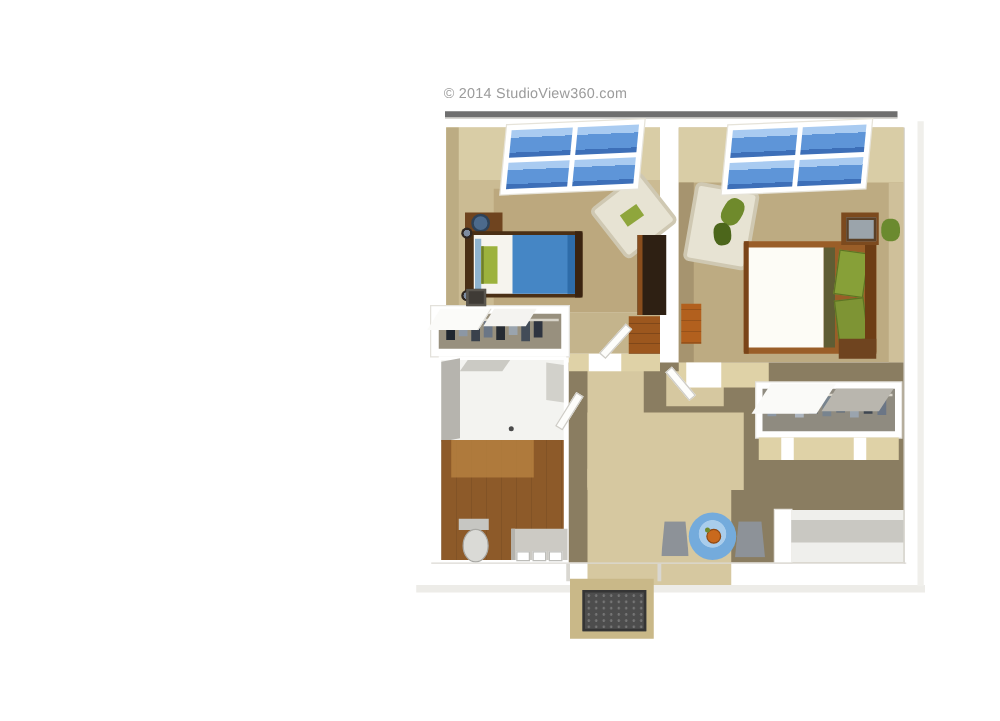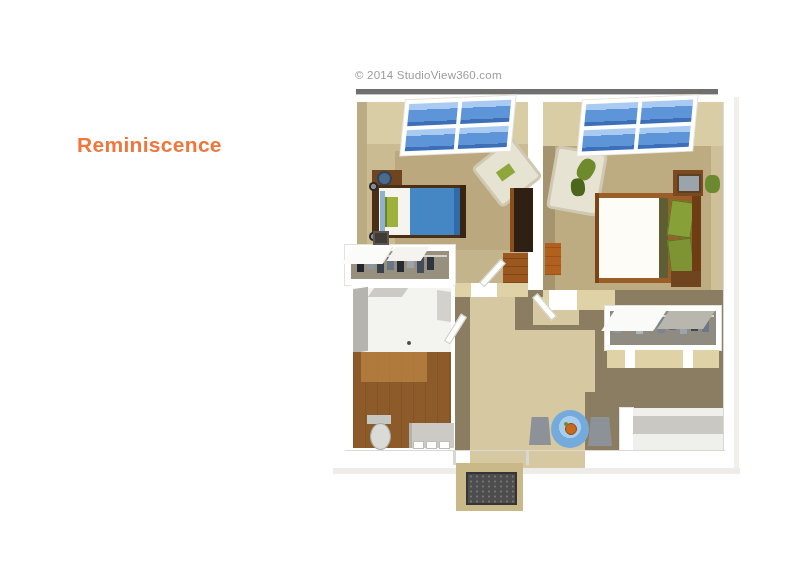--- a/index.html
+++ b/index.html
@@ -18,21 +18,20 @@
   .leaf{width:5px;background:#FDFDFB;border:1px solid #CFCDC7;}
   .cloth{top:0;width:7px;}
   .hair{background:#DBD9D3;}
 </style>
 </head>
 <body>
 
 <div id="canvas">
 
   <div class="a" id="title">
-    <div>Reminiscence</div>
   </div>
 
   <div class="a" id="wm">© 2014 StudioView360.com</div>
 
   <div class="a" id="plan">
 
     <div class="a" style="left:23px;top:4px;width:362px;height:5px;background:#6F6F6F;"></div>
     <div class="a" style="left:23px;top:9px;width:362px;height:1px;background:#C9C7C2;"></div>
 
     <div class="a" style="left:24px;top:17px;width:171px;height:148px;background:#CBBB93;">

